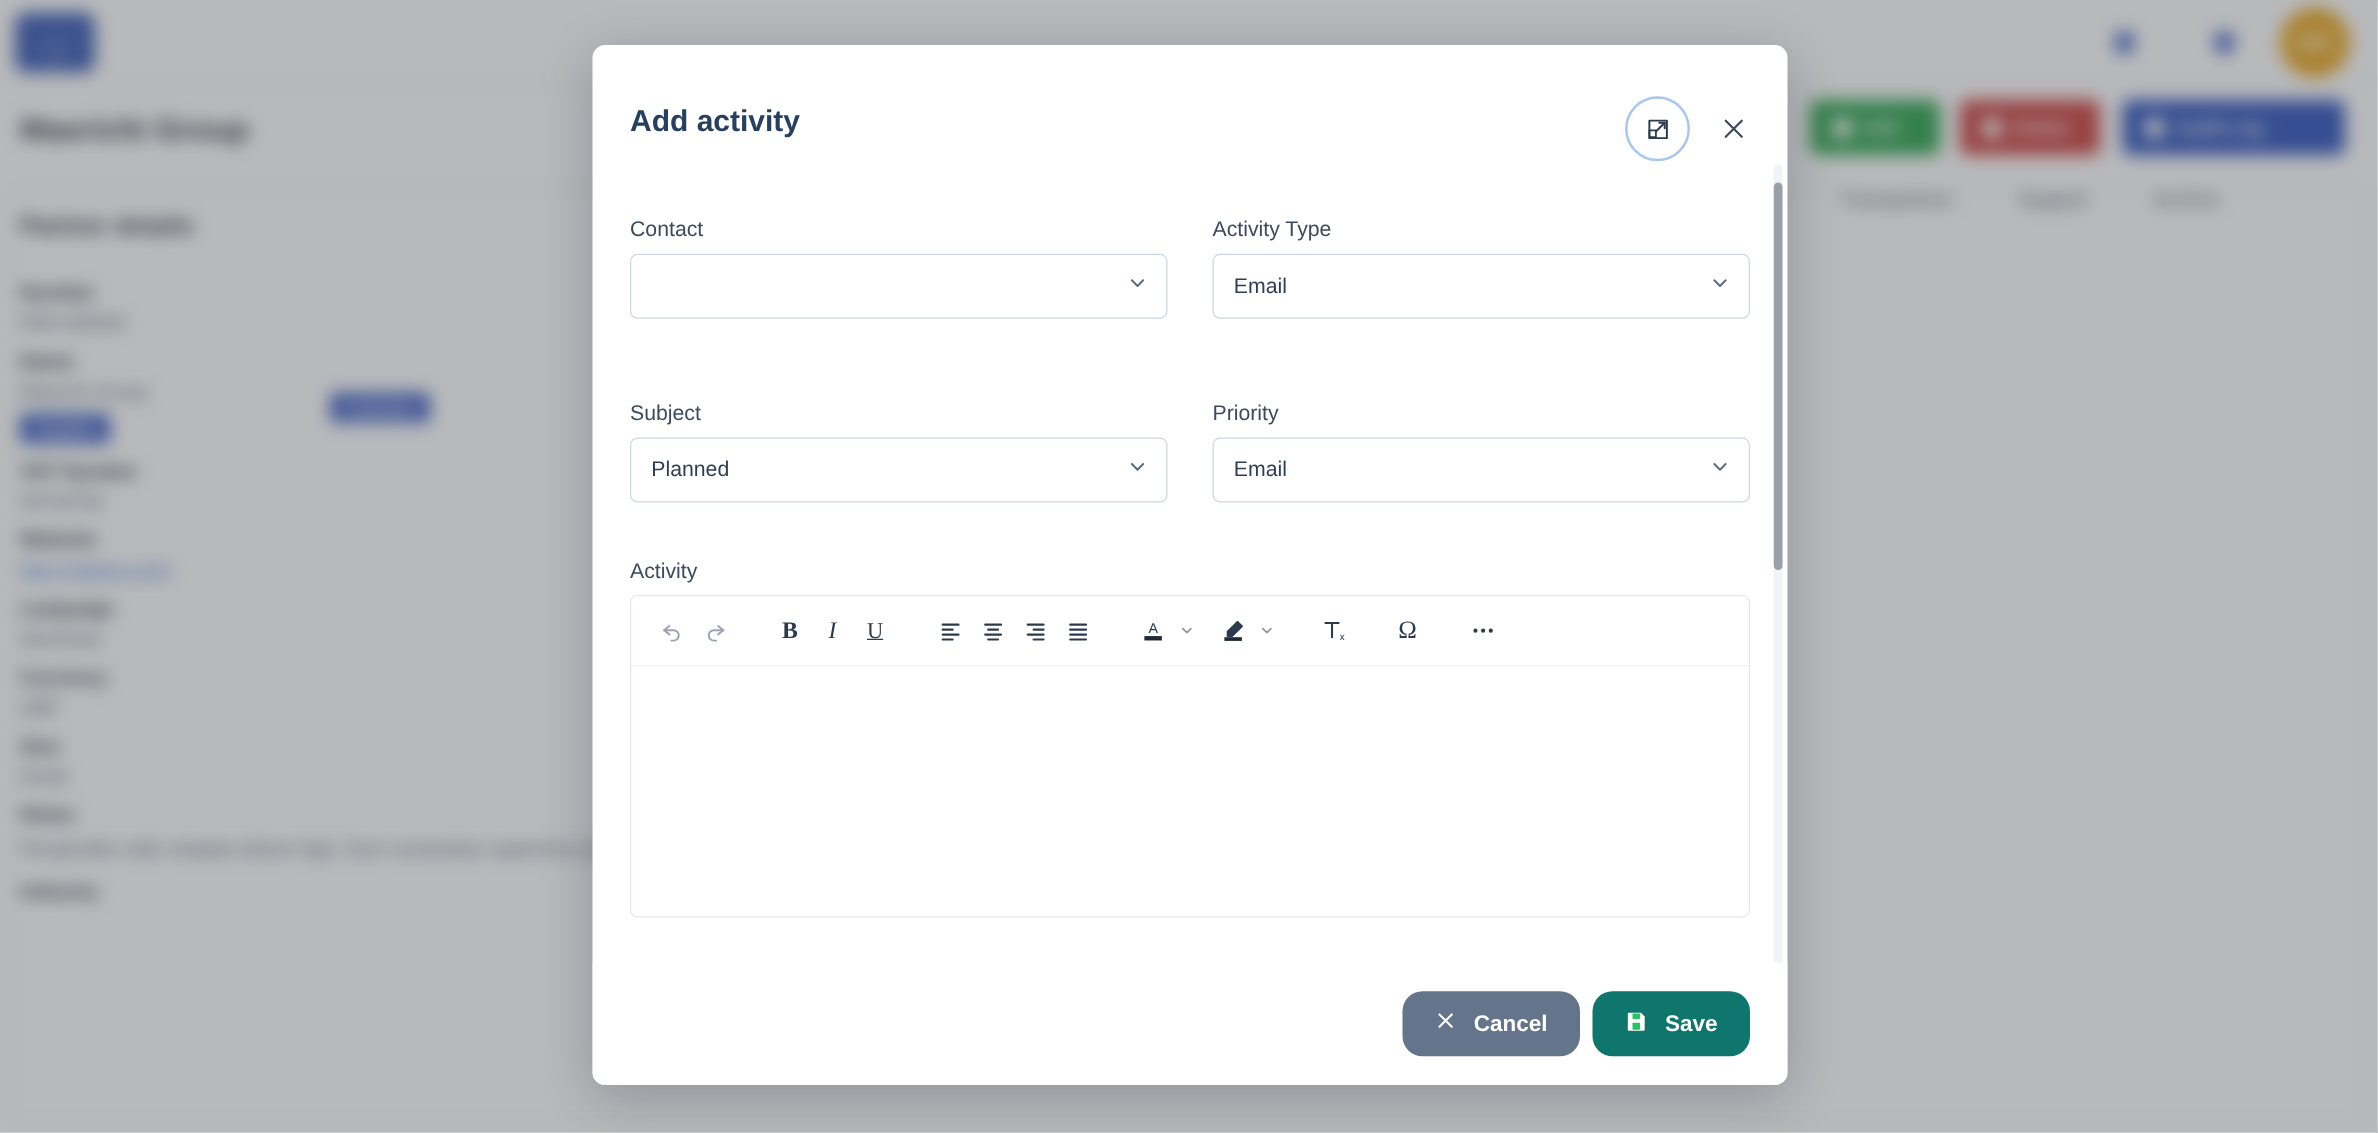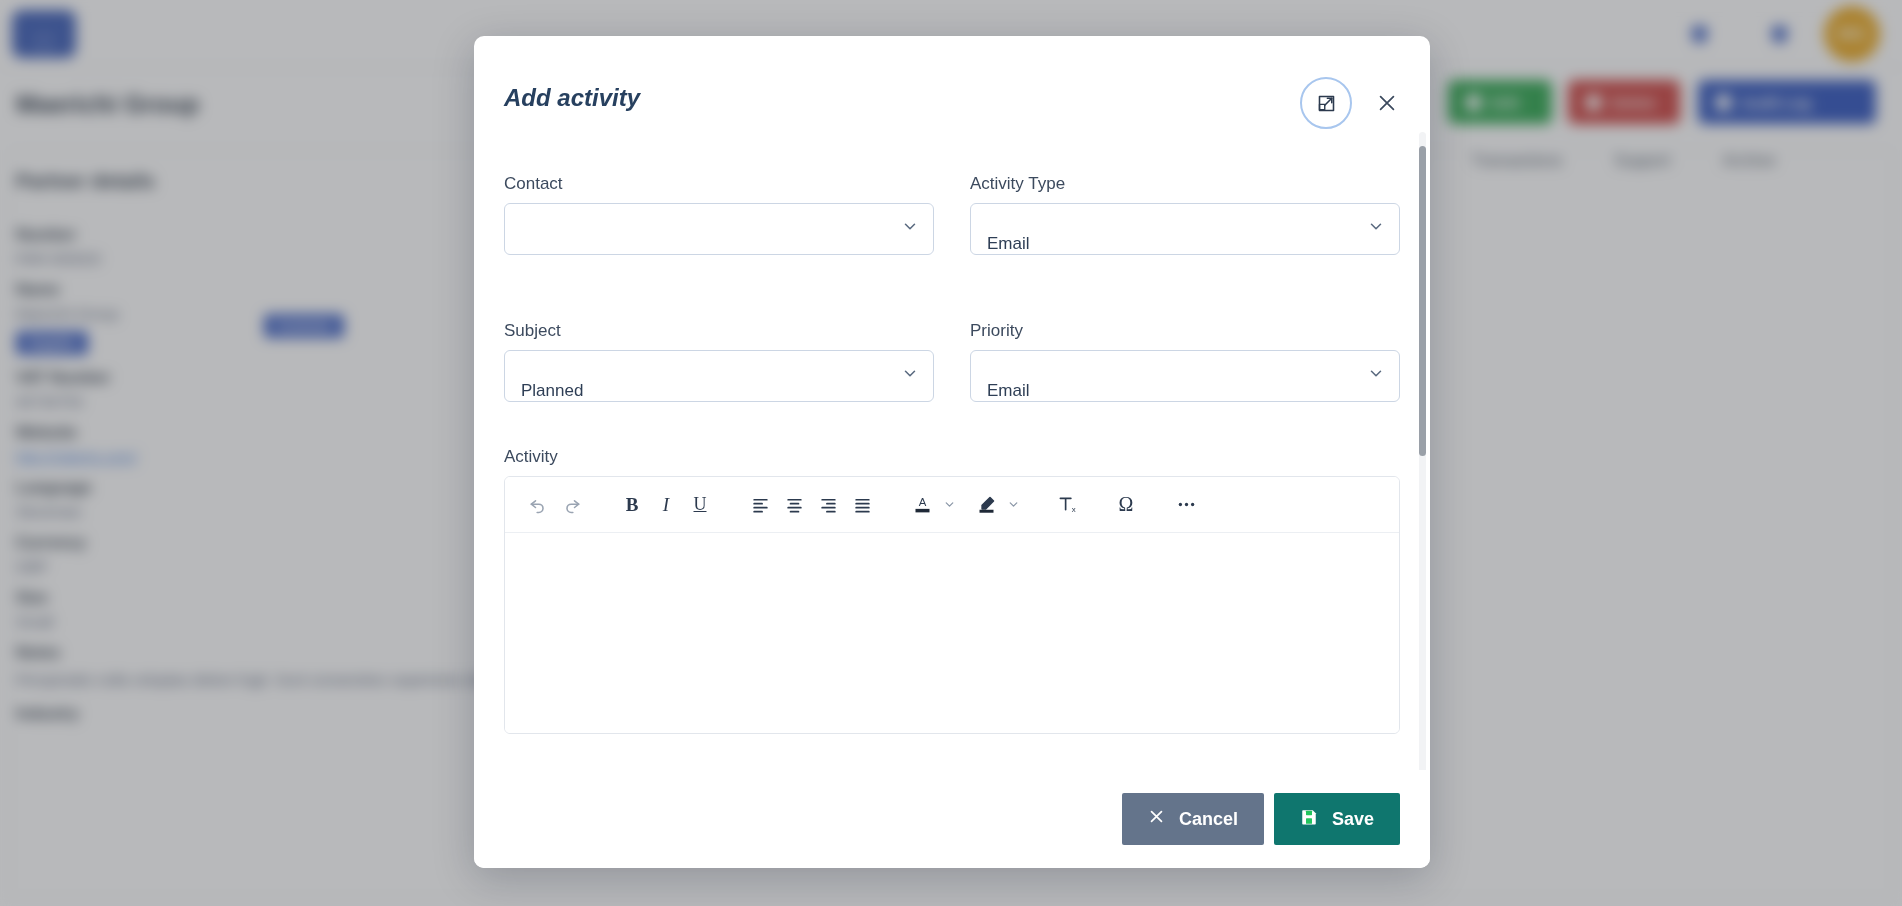--- a/index.html
+++ b/index.html
@@ -175,21 +175,20 @@
   #modal-header {
     position: relative;
     height: 94px;
   }
   #modal-title {
     position: absolute;
     left: 30px; top: 48px;
     font-size: 24px;
     font-weight: bold;
     color: #27405f;
-    font-style: italic;
   }
 
   #expand-btn {
     position: absolute;
     right: 78px; top: 41px;
     width: 52px; height: 52px;
     border-radius: 50%;
     border: 2px solid #a8c6ee;
     background: #ffffff;
     display: flex;
@@ -245,21 +244,21 @@
   }
 
   .select-box, .text-box {
     position: relative;
     width: 100%;
     height: 52px;
     border: 1px solid #ccd6e4;
     border-radius: 6px;
     background: #ffffff;
     display: flex;
-    align-items: flex-end;
+    align-items: center;
     padding: 0 16px;
     font-size: 17px;
     color: #2e3e55;
     cursor: pointer;
   }
   .text-box { cursor: text; }
   .chev {
     position: absolute;
     right: 14px; top: 50%;
     transform: translateY(-50%);
@@ -315,21 +314,21 @@
     background: #ffffff;
     display: flex;
     align-items: center;
     justify-content: flex-end;
     padding-right: 30px;
     gap: 10px;
   }
   .ft-btn {
     height: 52px;
     border: none;
-    border-radius: 2px;
+    border-radius: 16px;
     color: #ffffff;
     font-size: 18px;
     font-weight: bold;
     display: flex;
     align-items: center;
     gap: 14px;
     padding: 0 26px;
     cursor: pointer;
     font-family: "Liberation Sans", sans-serif;
   }

